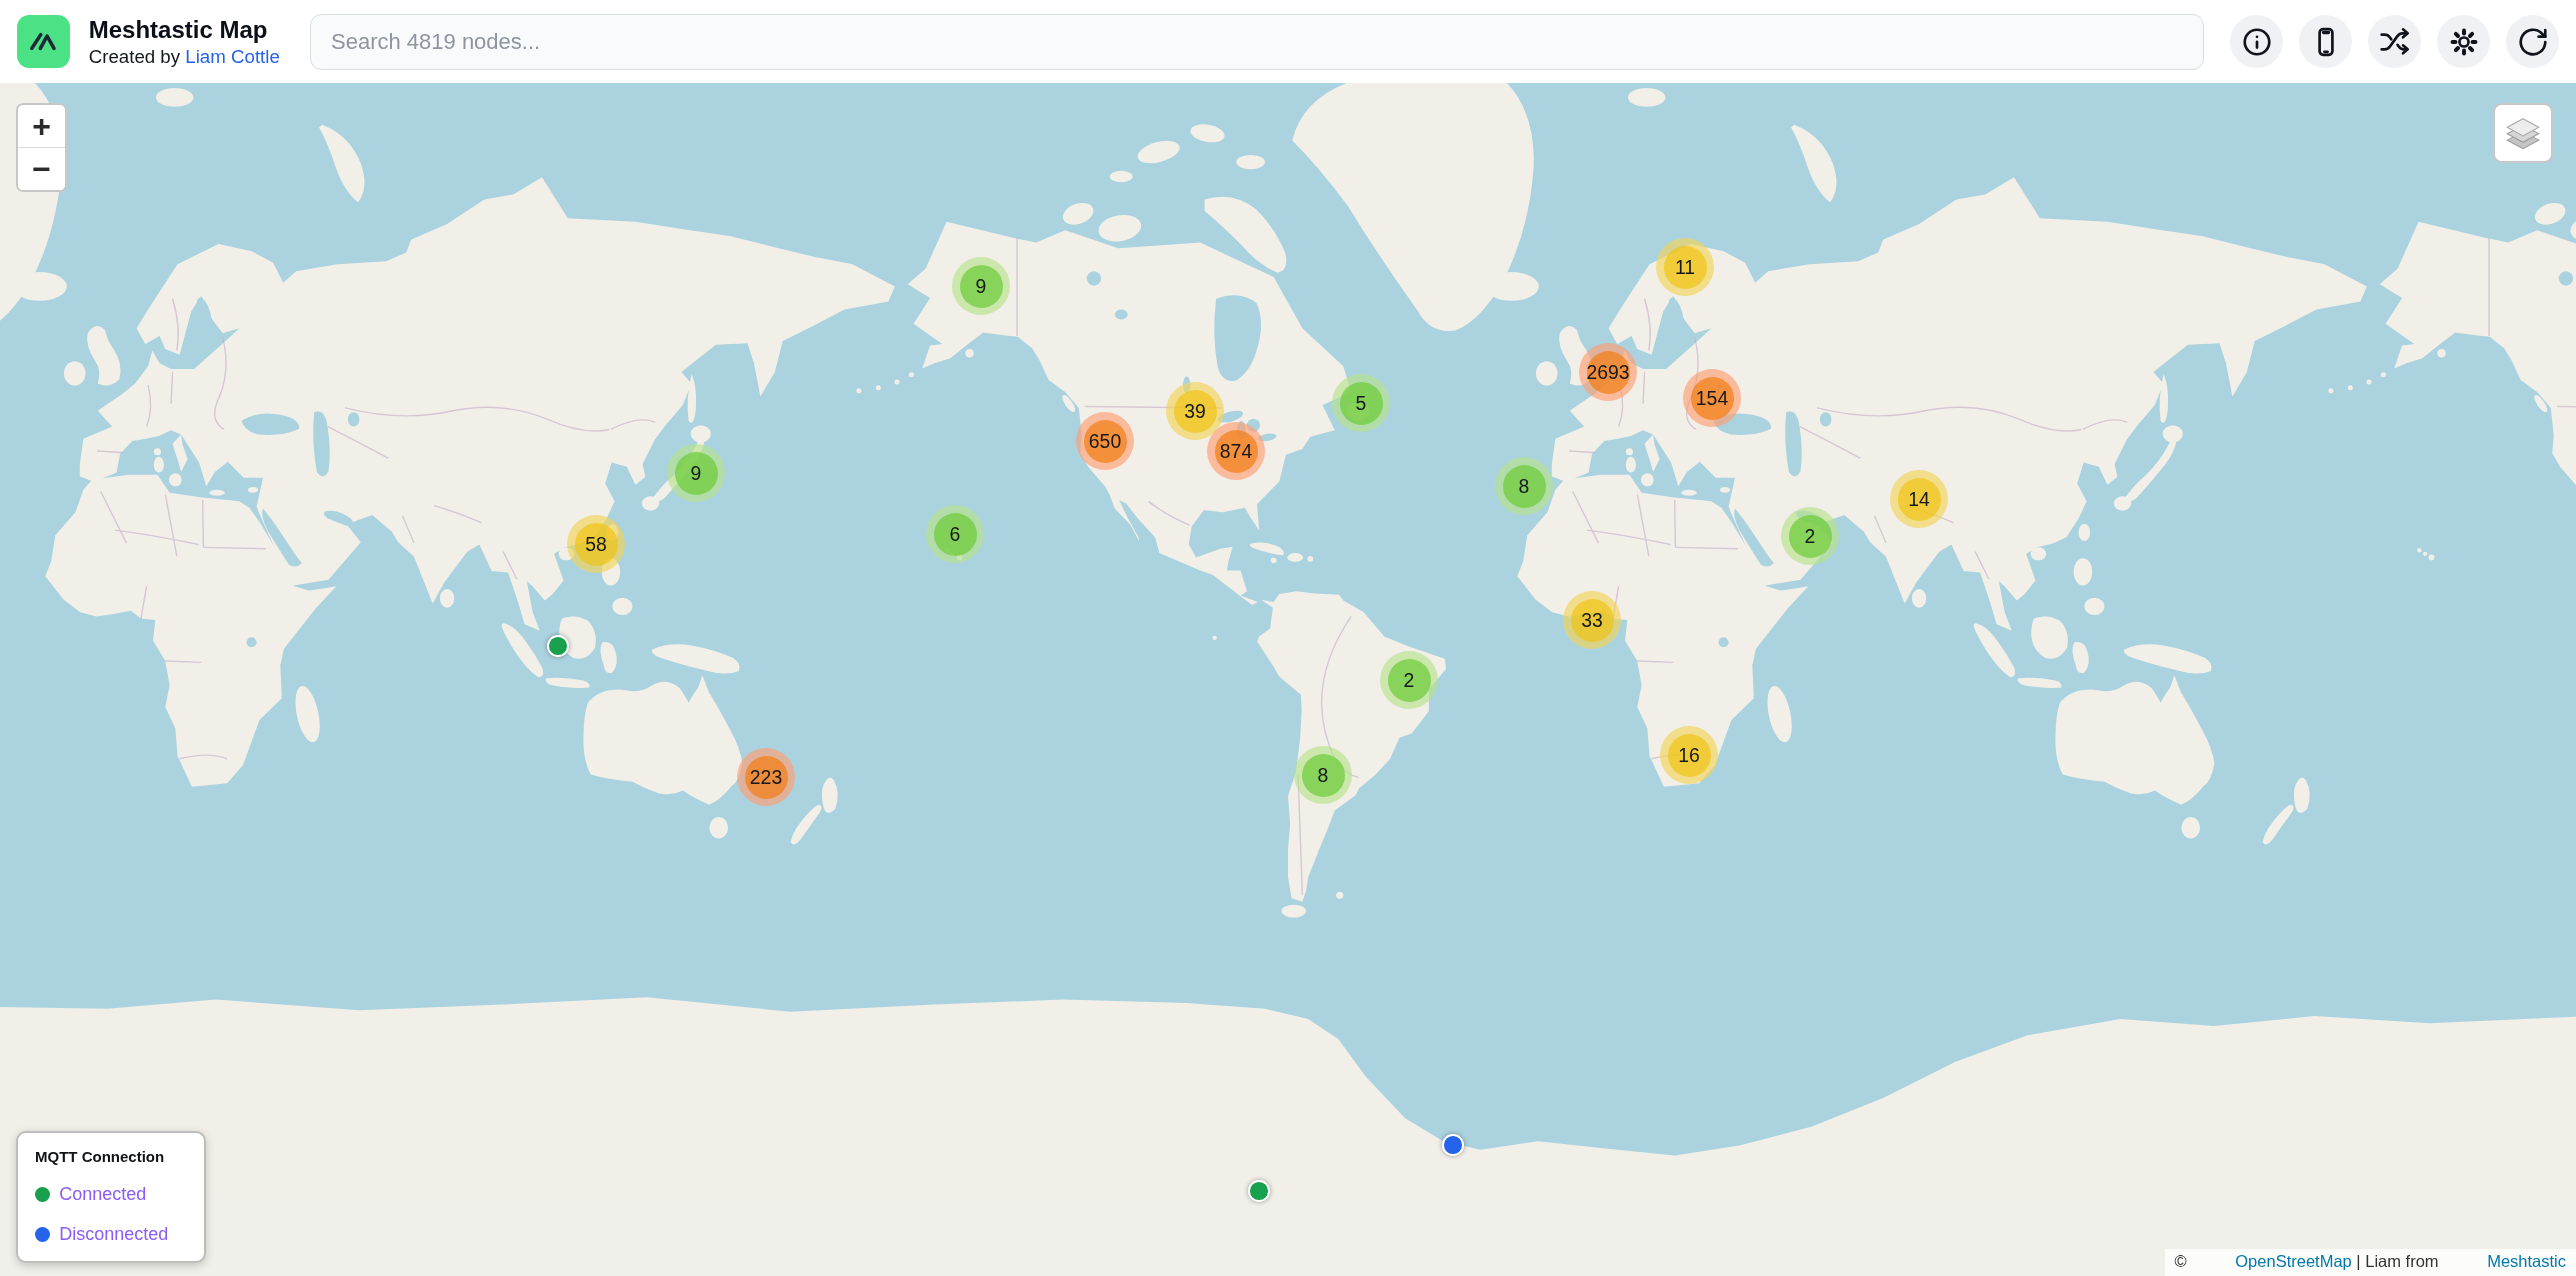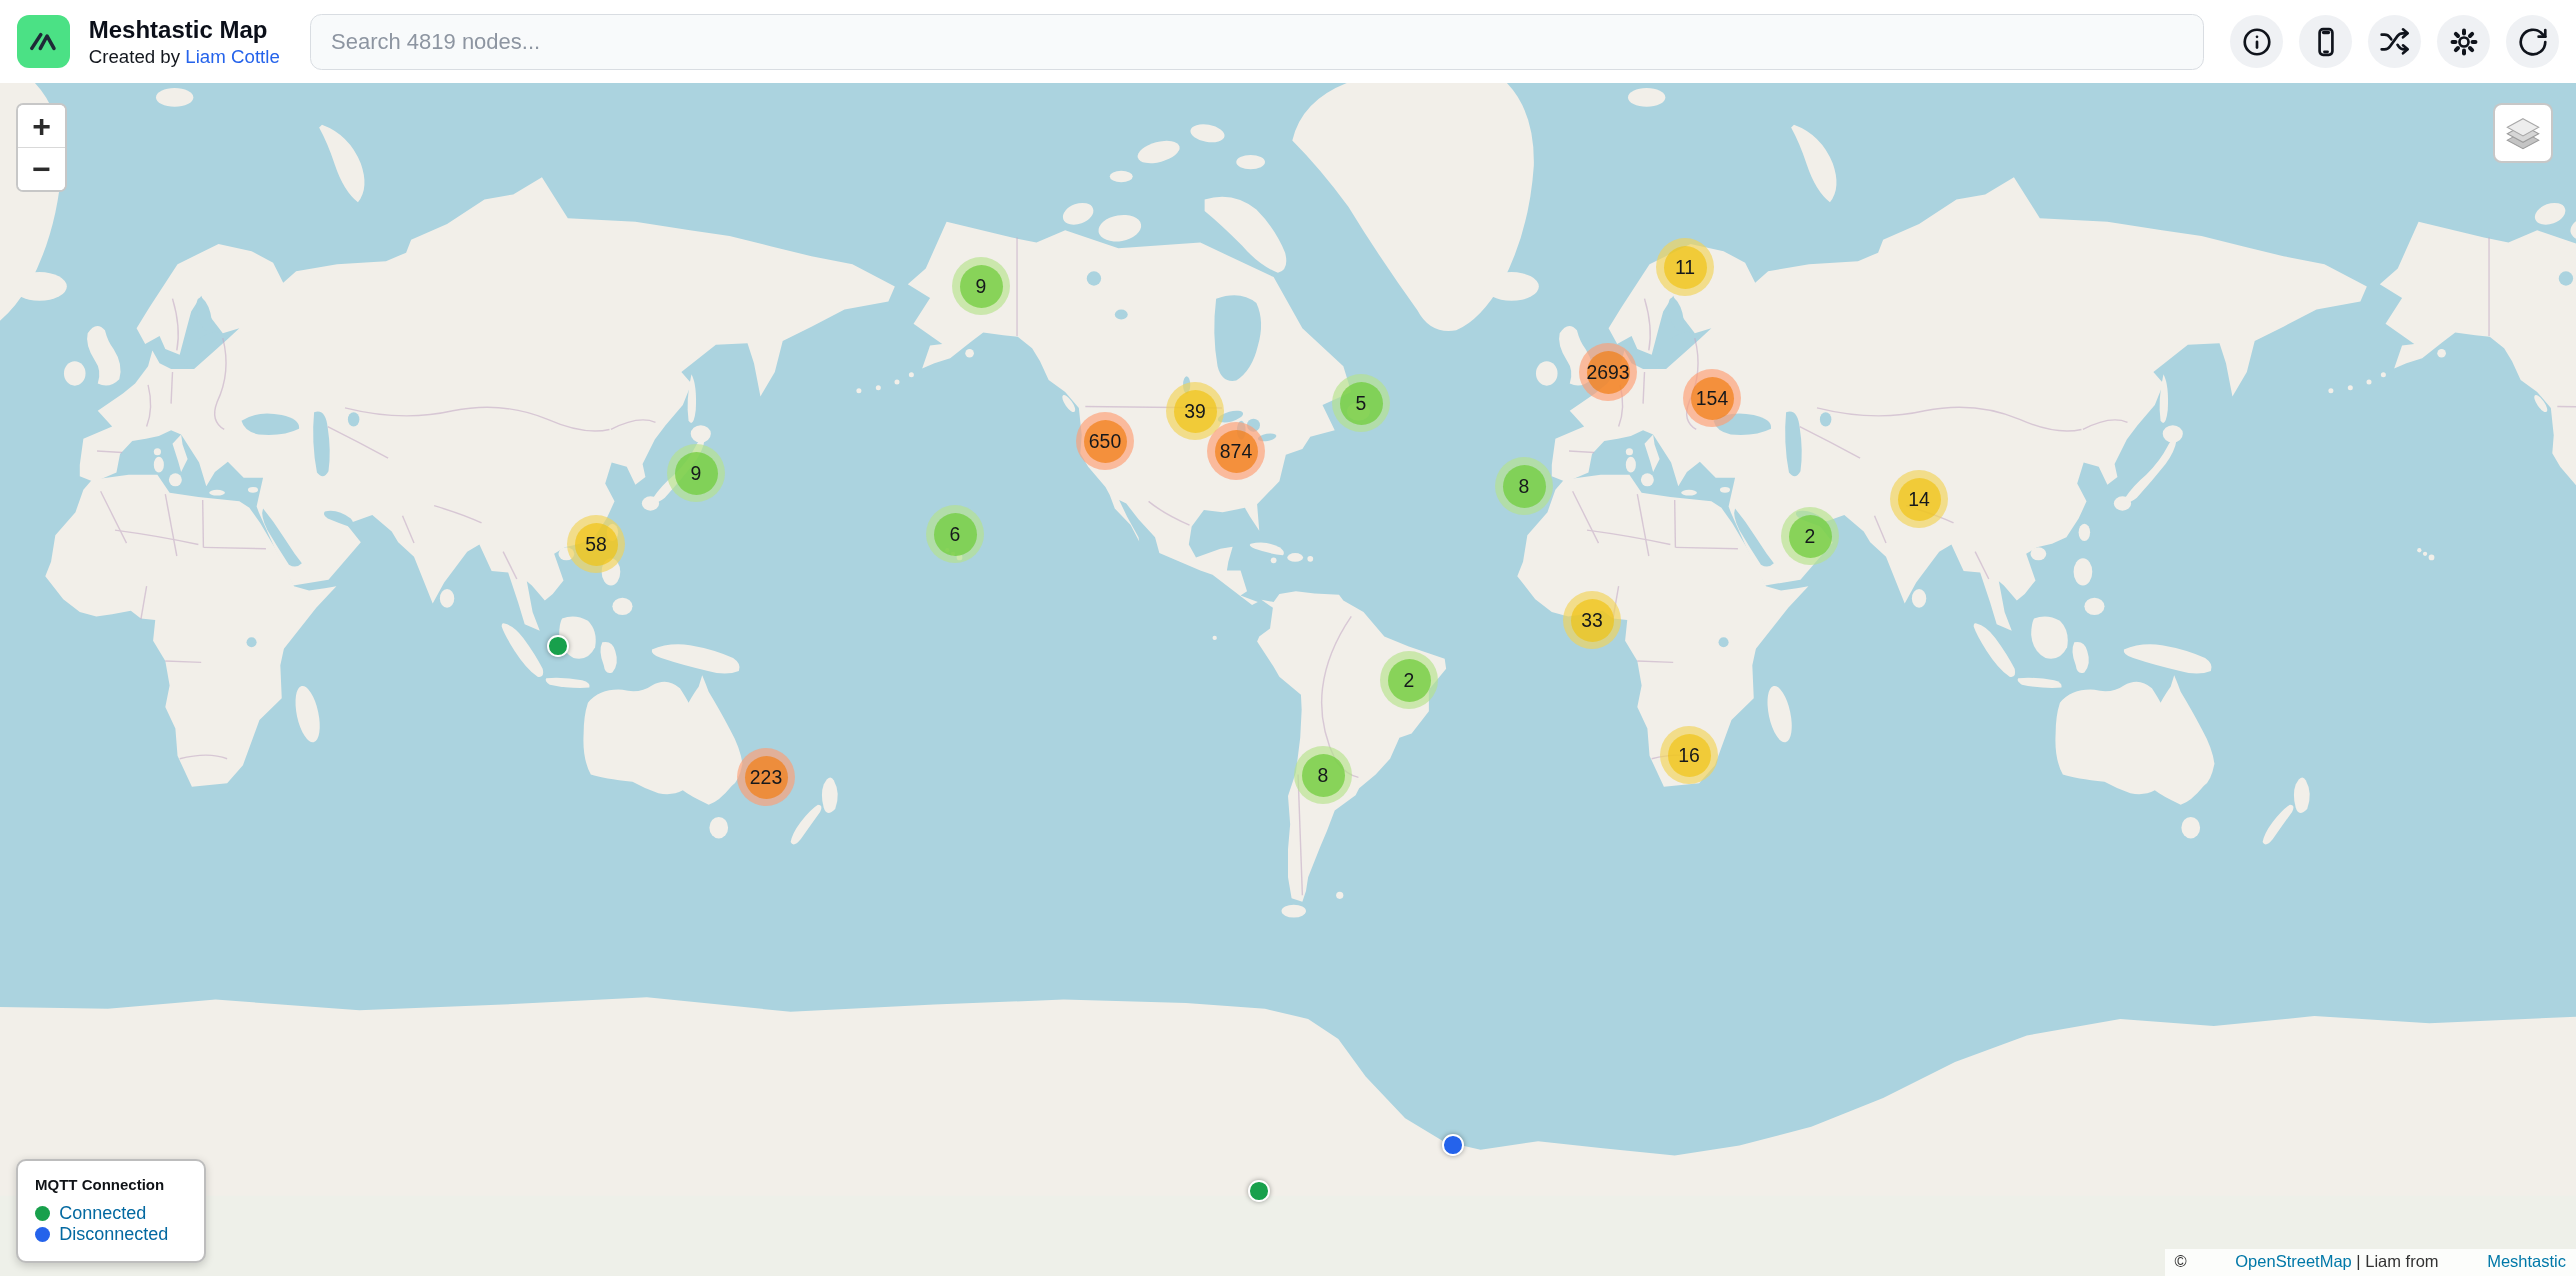--- a/index.html
+++ b/index.html
@@ -38,21 +38,21 @@
 
   
   .zoomctl{position:absolute;left:16px;top:20px;width:47px;background:#fff;border:2.9px solid rgba(0,0,0,.22);border-radius:7.2px;overflow:hidden;z-index:40;}
   .zbtn{width:47px;height:42px;display:flex;align-items:center;justify-content:center;font-size:32px;font-weight:bold;color:#2b2b2b;background:#fff;cursor:pointer;}
   .zbtn + .zbtn{border-top:1.4px solid #d9d9d9;}
   .layersctl{position:absolute;right:23px;top:20px;width:60px;height:60px;background:#fff;border:2.9px solid rgba(0,0,0,.22);border-radius:8.6px;display:flex;align-items:center;justify-content:center;box-sizing:border-box;z-index:40;cursor:pointer;}
 
   
   .legend{position:absolute;left:16px;bottom:14.4px;background:#fff;border:2.2px solid #bdbdbd;border-radius:10px;padding:14.4px 17px 16px;box-shadow:0 2.2px 8.6px rgba(0,0,0,.18);z-index:40;min-width:152px;}
   .legend .ltitle{font-size:15px;font-weight:bold;color:#101317;margin-bottom:10px;}
-  .legrow{display:flex;align-items:center;gap:9.3px;font-size:18px;color:#0369a1;margin-top:0;}
+  .legrow{display:flex;align-items:center;gap:9.3px;font-size:18px;color:#8b5cf6;margin-top:19px;}
   .legdot{width:15px;height:15px;border-radius:50%;flex:0 0 auto;}
 
   
   .attrib{position:absolute;right:0;bottom:0;background:rgba(255,255,255,.82);padding:3.6px 10px 5.8px;font-size:16.5px;color:#333;z-index:40;white-space:nowrap;}
   .attrib a{color:#0078A8;text-decoration:none;margin-left:44px;}
 </style>
 </head>
 <body>
 
 <div class="header">

